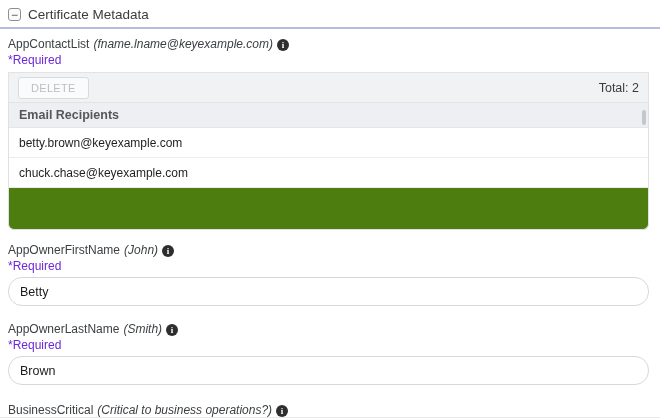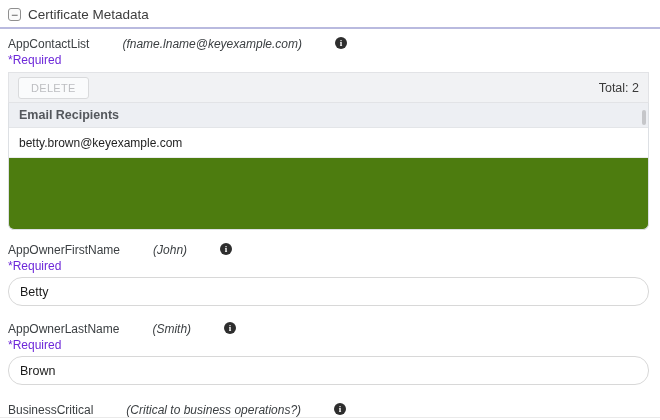--- a/index.html
+++ b/index.html
@@ -15,21 +15,21 @@
   .collapse-box {
     width:13px; height:13px; border:1px solid #8f8f8f; border-radius:3px;
     background:#fbfbfb; color:#555; font-size:12px; line-height:10px;
     display:flex; align-items:center; justify-content:center; cursor:pointer;
   }
   .section-title { font-size:13.5px; color:#3c3c3c; }
   .divider { height:2px; background:#b9badf; width:100%; }
 
   .content { padding:0 11px 0 8px; }
 
-  .field-label { display:flex; align-items:flex-start; font-size:12px; color:#3c4043; margin-top:8px; white-space:nowrap;gap:29px; }
+  .field-label { display:flex; align-items:flex-end; font-size:12px; color:#3c4043; margin-top:8px; white-space:nowrap; }
   .hint { font-style:italic; margin-left:4px; }
   .info-icon {
     width:12px; height:12px; border-radius:50%; background:#2e2e2e; color:#fff;
     font-size:9px; font-weight:bold; font-style:normal;
     display:inline-flex; align-items:center; justify-content:center; margin-left:4px;
     font-family:"Liberation Serif", serif;
   }
   .required { color:#6d28d9; font-size:12px; margin-top:2px; }
 
   
@@ -96,20 +96,21 @@
   <div class="required">*Required</div>
 
   <div class="grid">
     <div class="toolbar">
       <button class="btn disabled">DELETE</button>
       <span class="total">Total: 2</span>
     </div>
     <div class="table">
       <div class="thead">Email Recipients</div>
       <div class="trow">betty.brown@keyexample.com</div>
+      <div class="trow">chuck.chase@keyexample.com</div>
     </div>
     <div class="scroll-thumb"></div>
   </div>
 
   <div class="field-label mt12">
     <span>AppOwnerFirstName</span>
     <span class="hint">(John)</span>
     <span class="info-icon">i</span>
   </div>
   <div class="required">*Required</div>

